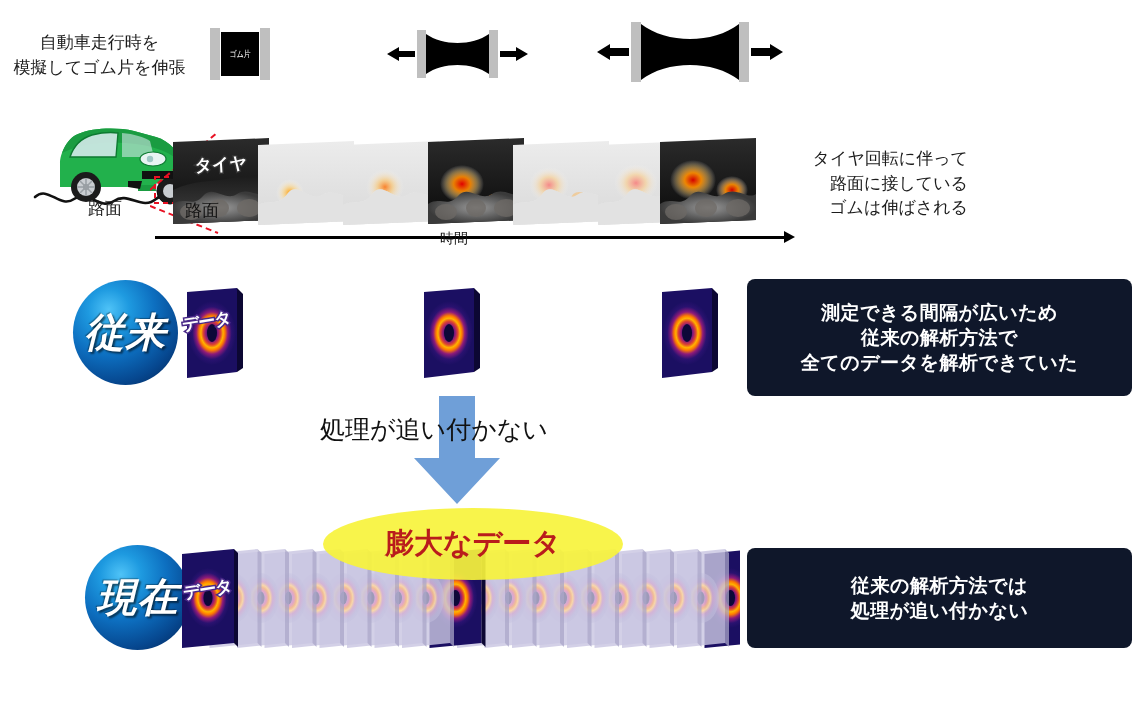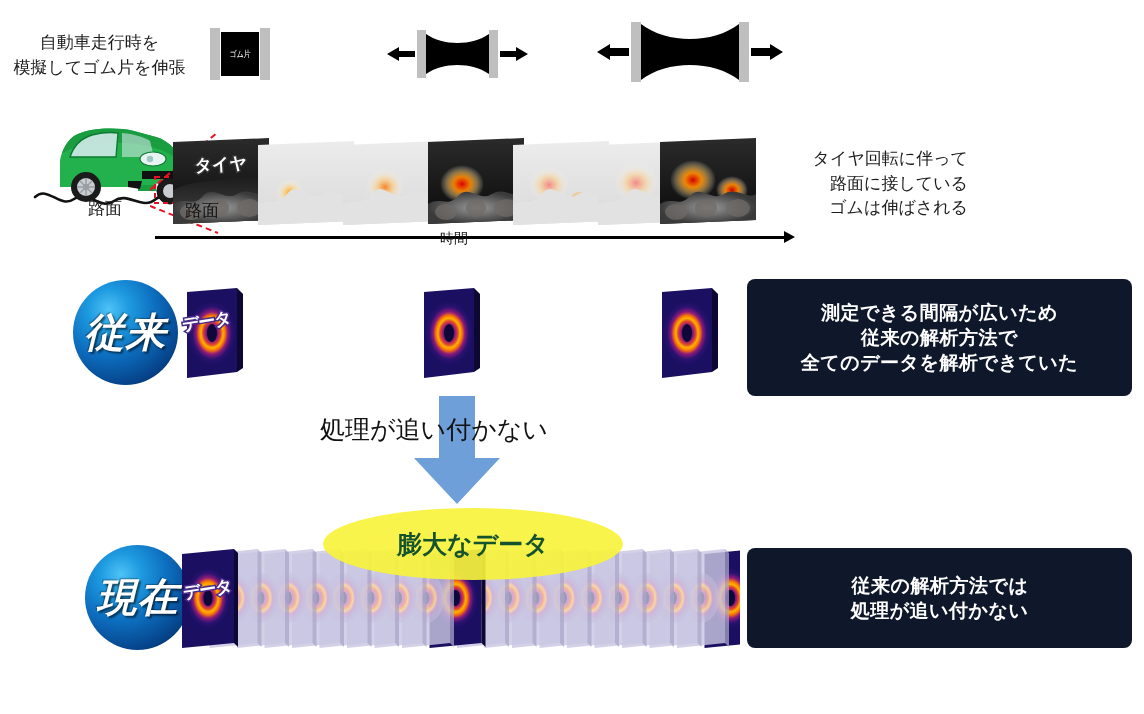--- a/index.html
+++ b/index.html
@@ -46,21 +46,21 @@
      color:#fff;font-weight:bold;font-size:19px;line-height:1.32;white-space:pre-line;
      letter-spacing:.5px;}
 
   
   .down-arrow{position:absolute;}
   .arrow-caption{position:absolute;font-size:25px;color:#111;white-space:nowrap;}
 
   
   .ellipse{position:absolute;border-radius:50%;background:#f7f33c;}
   .ellipse-text{position:absolute;display:flex;align-items:center;justify-content:center;
-     font-size:25px;font-weight:bold;color:#14532d;white-space:nowrap;}
+     font-size:29px;font-weight:bold;color:#b91c1c;white-space:nowrap;}
 </style>
 </head>
 <body>
 
 <div class="abs plain jp" style="left:12px;top:30px;width:175px;">自動車走行時を
 模擬してゴム片を伸張</div>
 
 <div class="abs" style="left:210px;top:28px;width:60px;height:52px;">
   <div class="grip" style="left:0;top:0;width:10px;height:52px;"></div>
   <div class="grip" style="right:0;top:0;width:10px;height:52px;"></div>
@@ -452,14 +452,14 @@
         <ellipse cx="28" cy="50" rx="4.5" ry="8" fill="#0d0838"></ellipse>
       </g>
   </svg>
 </div>
 
 <div class="data-label jp" style="left:183px;top:578px;"><span>データ</span></div>
 
 <div class="ellipse" style="left:323px;top:508px;width:300px;height:72px;opacity:.92;"></div>
 <div class="ellipse-text jp" style="left:323px;top:508px;width:300px;height:72px;">膨大なデータ</div>
 
-<div class="callout jp" style="left:747px;top:548px;width:385px;height:100px;text-align:right;">従来の解析方法では
+<div class="callout jp" style="left:747px;top:548px;width:385px;height:100px;">従来の解析方法では
 処理が追い付かない</div>
 
 </body></html>

